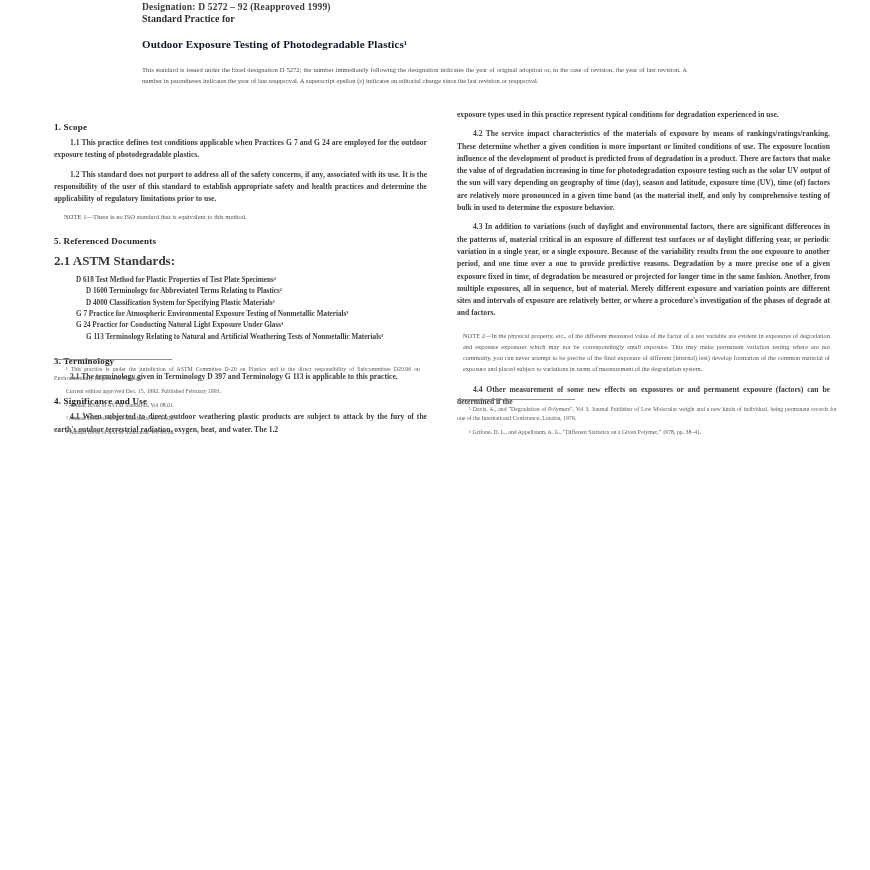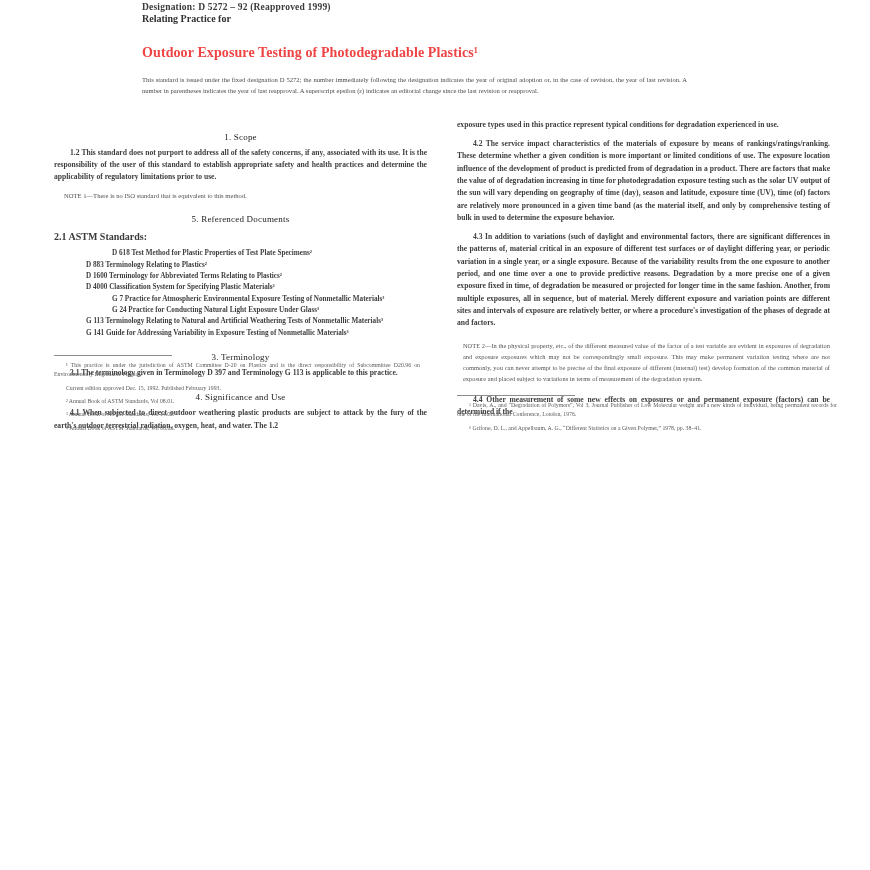--- a/index.html
+++ b/index.html
@@ -35,25 +35,25 @@
     color: #3a3a3a;
     margin-bottom: 1px;
   }
   .std-label {
     font-size: 10px;
     font-weight: bold;
     color: #2f2f2f;
     line-height: 1.15;
   }
   .title {
-    font-size: 14px;
-    font-weight: bold;
-    color: #ef4444;
+    font-size: 11px;
+    font-weight: bold;
+    color: #0f172a;
     line-height: 1.25;
-    margin-top: 19px;
+    margin-top: 13px;
     letter-spacing: 0.1px;
   }
   .abstract {
     margin: 14px 0 0 102px;
     width: 545px;
     font-size: 6.6px;
     line-height: 1.65;
     text-align: justify;
     color: #4a4a4a;
   }
@@ -67,25 +67,24 @@
   }
   .col {
     width: 380px;
     position: relative;
   }
   .col-left { padding-left: 14px; }
   .col-right { }
 
   h2.sec {
     font-size: 9px;
-    font-weight: normal;
+    font-weight: bold;
     color: #222;
     margin: 13px 0 5px 0;
     letter-spacing: 0.2px;
-    text-align: center;
   }
   .first-sec { margin-top: 0; }
 
   p.para {
     font-size: 7.6px;
     line-height: 1.62;
     text-align: justify;
     margin: 0 0 7px 0;
     text-indent: 16px;
     color: #3d3d3d;
@@ -102,27 +101,27 @@
   }
   p.note-block {
     font-size: 6.4px;
     line-height: 1.72;
     text-align: justify;
     margin: 10px 0 10px 6px;
     color: #545454;
   }
 
   .sub {
-    font-size: 10px;
+    font-size: 13px;
     line-height: 1.6;
     margin: 0 0 3px 0;
     color: #3a3a3a;
     font-weight: 600;
   }
-  .sub-b { font-weight: bold; color: #222; margin-left: 36px; }
+  .sub-b { font-weight: bold; color: #222; }
   .ref-list {
     margin: 2px 0 0 22px;
     padding: 0;
     list-style: none;
   }
   .ref-list li {
     font-size: 7.2px;
     line-height: 1.58;
     color: #3f3f3f;
     text-indent: -10px;
@@ -155,45 +154,44 @@
   }
   .blur-strong { filter: blur(0.75px); }
 </style>
 </head>
 <body>
 
 <div class="page">
 
   <div class="doc-header">
     <div class="designation blur">Designation: D 5272 – 92 (Reapproved 1999)</div>
-    <div class="std-label blur">Relating Practice for</div>
+    <div class="std-label blur">Standard Practice for</div>
     <div class="title blur">Outdoor Exposure Testing of Photodegradable Plastics¹</div>
   </div>
 
   <div class="abstract blur-strong">This standard is issued under the fixed designation D 5272; the number immediately following the designation indicates the year of original adoption or, in the case of revision, the year of last revision. A number in parentheses indicates the year of last reapproval. A superscript epsilon (ε) indicates an editorial change since the last revision or reapproval.</div>
 
   <div class="columns">
 
     <div class="col col-left">
 
       <h2 class="sec first-sec blur">1. Scope</h2>
+      <p class="para blur">1.1 This practice defines test conditions applicable when Practices G 7 and G 24 are employed for the outdoor exposure testing of photodegradable plastics.</p>
       <p class="para blur">1.2 This standard does not purport to address all of the safety concerns, if any, associated with its use. It is the responsibility of the user of this standard to establish appropriate safety and health practices and determine the applicability of regulatory limitations prior to use.</p>
       <p class="note blur">NOTE 1—There is no ISO standard that is equivalent to this method.</p>
 
       <h2 class="sec blur">5. Referenced Documents</h2>
       <p class="sub blur">2.1 ASTM Standards:</p>
       <ul class="ref-list">
         <li class="blur sub-b">D 618 Test Method for Plastic Properties of Test Plate Specimens²</li>
-        <li class="blur indent1">D 883 Terminology Relating to Plastics²</li>
         <li class="blur indent1">D 1600 Terminology for Abbreviated Terms Relating to Plastics²</li>
         <li class="blur indent1">D 4000 Classification System for Specifying Plastic Materials²</li>
         <li class="blur sub-b">G 7 Practice for Atmospheric Environmental Exposure Testing of Nonmetallic Materials³</li>
         <li class="blur sub-b">G 24 Practice for Conducting Natural Light Exposure Under Glass³</li>
         <li class="blur indent1">G 113 Terminology Relating to Natural and Artificial Weathering Tests of Nonmetallic Materials³</li>
-        <li class="blur indent1">G 141 Guide for Addressing Variability in Exposure Testing of Nonmetallic Materials³</li>
       </ul>
 
       <h2 class="sec blur">3. Terminology</h2>
       <p class="para blur">3.1 The terminology given in Terminology D 397 and Terminology G 113 is applicable to this practice.</p>
 
       <h2 class="sec blur">4. Significance and Use</h2>
       <p class="para blur">4.1 When subjected to direct outdoor weathering plastic products are subject to attack by the fury of the earth's outdoor terrestrial radiation, oxygen, heat, and water. The 1.2</p>
 
       <div class="bottom-block">
         <div class="footnote-rule"></div>

